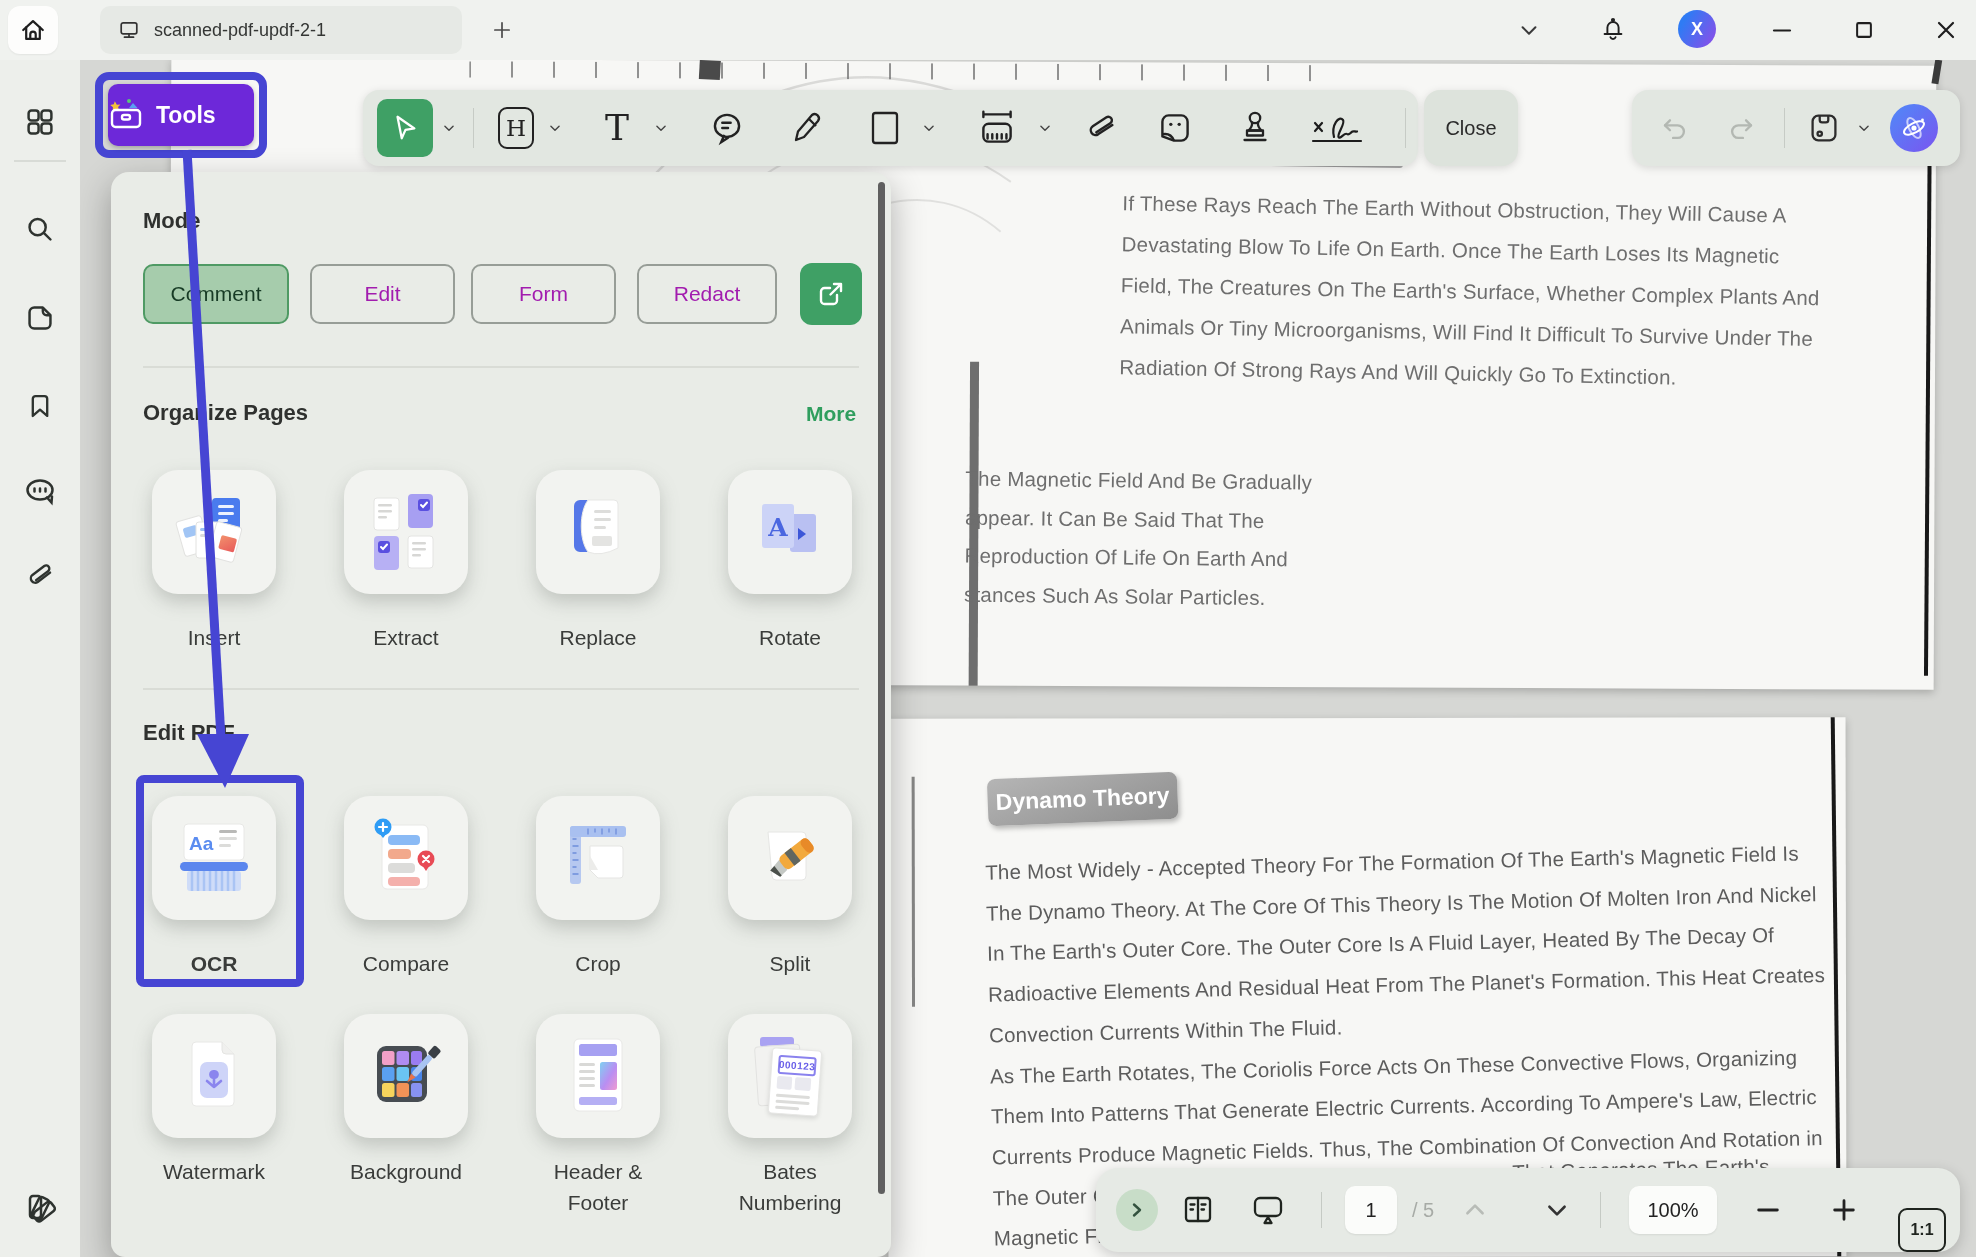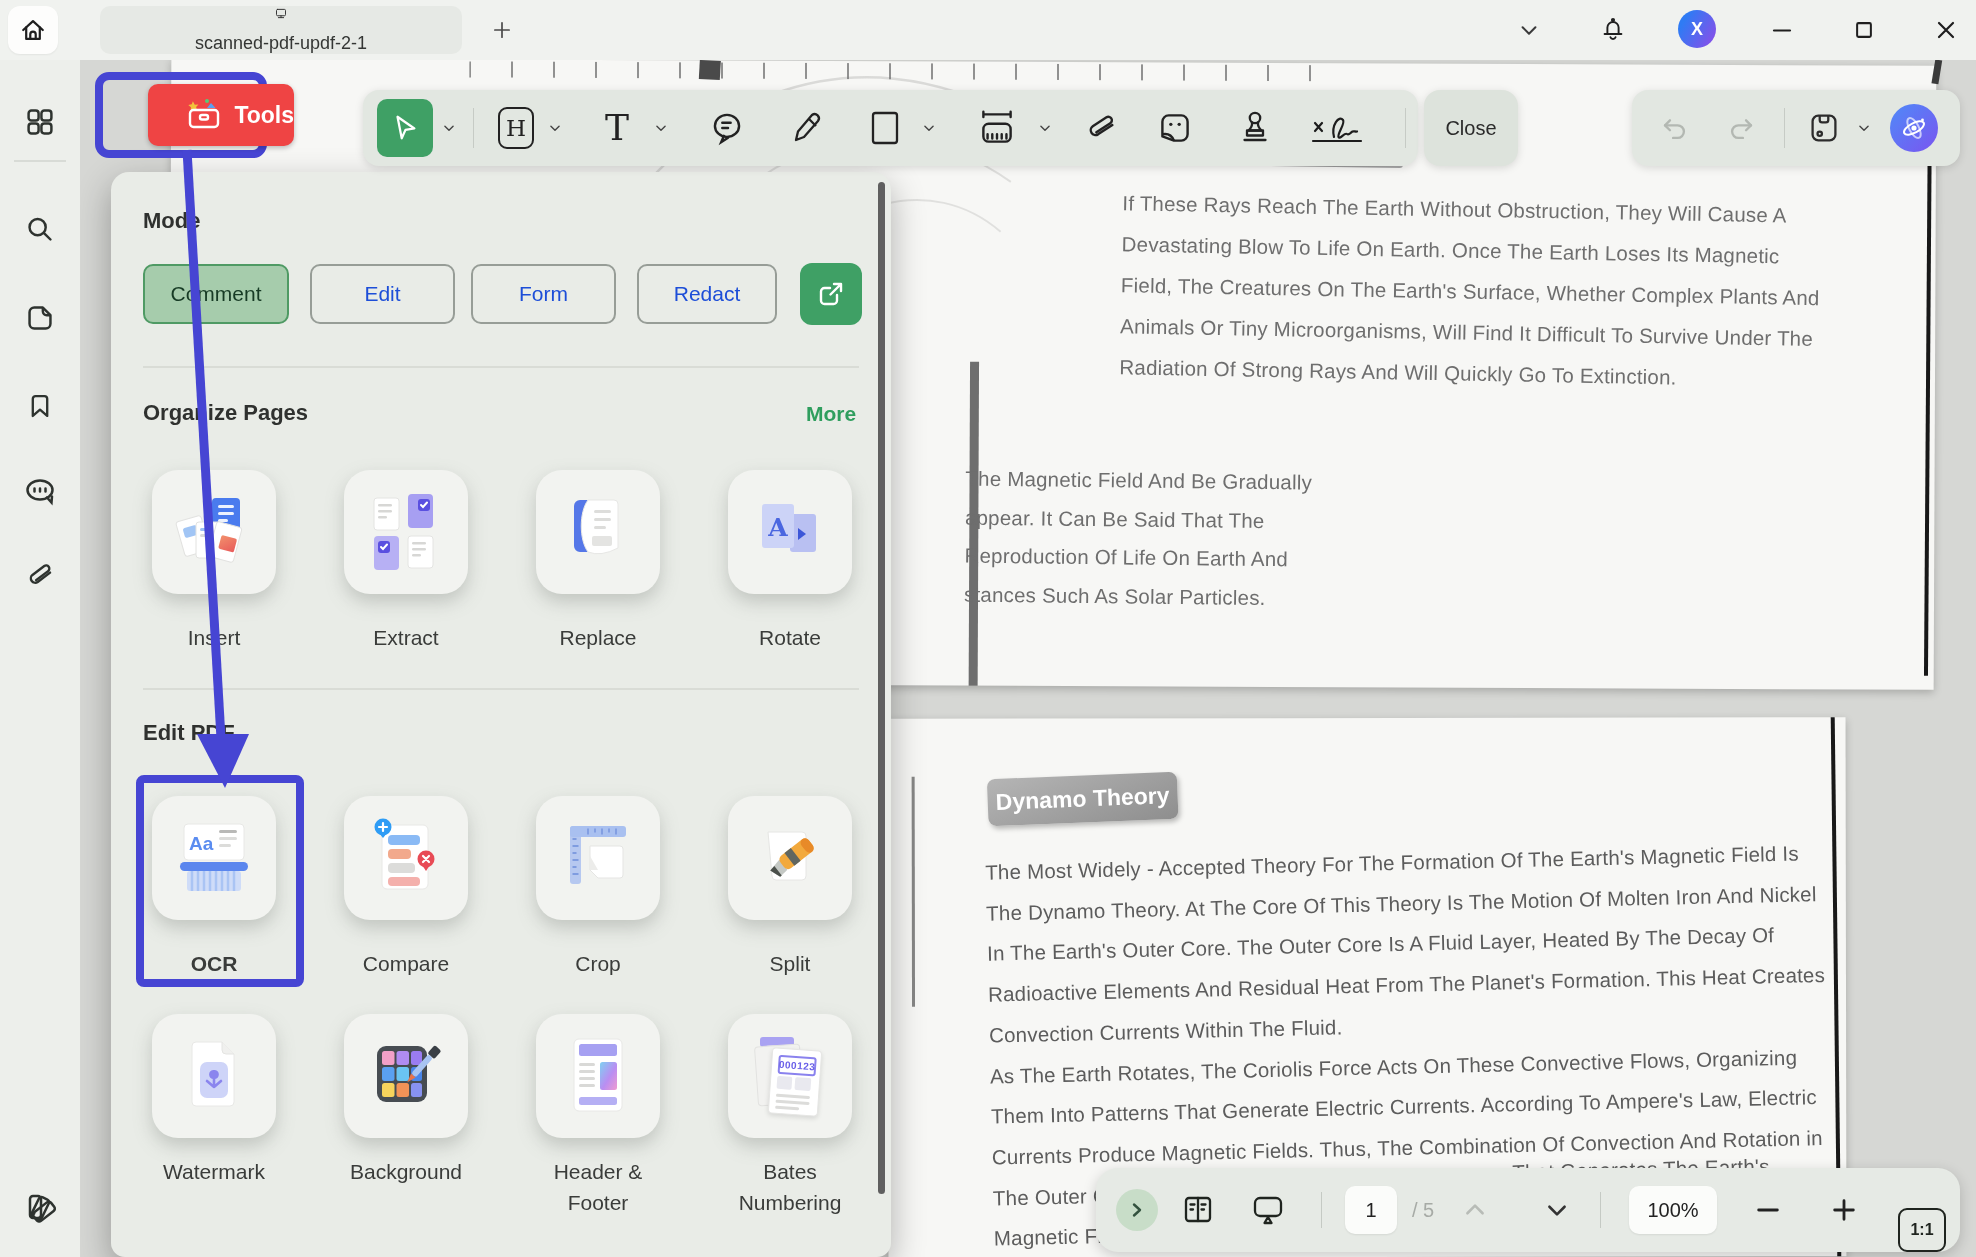--- a/index.html
+++ b/index.html
@@ -9,21 +9,21 @@
     -webkit-font-smoothing:antialiased;
   }
   .abs{position:absolute;}
   svg{display:block;}
 
   
   .titlebar{left:0;top:0;width:1976px;height:60px;background:#f0f2ef;z-index:30;}
   .home-btn{left:8px;top:6px;width:50px;height:48px;background:#fdfdfc;border-radius:12px;
     display:flex;align-items:center;justify-content:center;box-shadow:0 1px 2px rgba(0,0,0,.06);}
   .tab{left:100px;top:6px;width:362px;height:48px;background:#e6e9e5;border-radius:10px;
-    display:flex;align-items:center;gap:12px;padding:0 16px;box-sizing:border-box;flex-direction:column;}
+    display:flex;align-items:center;gap:12px;padding:0 16px;box-sizing:border-box;}
   .tab-title{font-size:18px;color:#343634;white-space:nowrap;}
   .newtab{left:482px;top:10px;width:40px;height:40px;display:flex;align-items:center;justify-content:center;}
   .tb-ico{display:flex;align-items:center;justify-content:center;}
   .avatar{left:1678px;top:10px;width:38px;height:38px;border-radius:50%;
     background:linear-gradient(120deg,#2f7bf4 20%,#7e54ea 85%);
     display:flex;align-items:center;justify-content:center;color:#fff;font-size:18px;font-weight:bold;}
 
   
   .doc-area{left:80px;top:60px;width:1896px;height:1197px;background:#d6d7d4;z-index:1;overflow:hidden;}
   .page{background:#f7f7f5;box-shadow:0 3px 8px rgba(0,0,0,.22);}
@@ -41,31 +41,31 @@
   .island{background:#e2e7e1;border-radius:16px;box-shadow:0 2px 8px rgba(0,0,0,.13);z-index:10;}
   .tool-item{position:absolute;top:0;height:76px;display:flex;align-items:center;justify-content:center;}
   .v-div{position:absolute;top:18px;width:1px;height:40px;background:#c6cbc5;}
   .sel-btn{background:#3fa065;border-radius:10px;width:56px;height:58px;display:flex;align-items:center;justify-content:center;}
   .glyph-serif{font-family:"DejaVu Serif",serif;color:#222;}
   .close-card{background:#dde3dc;border-radius:16px;z-index:10;display:flex;align-items:center;justify-content:center;
     font-size:20px;color:#2b2b2b;box-shadow:0 2px 8px rgba(0,0,0,.13);}
 
   .tools-box{left:95px;top:72px;width:172px;height:86px;border:8px solid #4645d3;border-radius:14px;
     box-sizing:border-box;z-index:22;}
-  .tools-btn{left:5px;top:4px;width:146px;height:62px;background:#ef4444;border-radius:10px;
-    display:flex;align-items:center;justify-content:flex-end;gap:10px;color:#fff;
-    font-size:23px;font-weight:bold;box-shadow:0 2px 5px rgba(0,0,0,.25);margin-left:40px;}
+  .tools-btn{left:5px;top:4px;width:146px;height:62px;background:#6d28d9;border-radius:10px;
+    display:flex;align-items:center;justify-content:flex-start;gap:10px;color:#fff;
+    font-size:23px;font-weight:bold;box-shadow:0 2px 5px rgba(0,0,0,.25);}
 
   
   .panel{left:111px;top:172px;width:780px;height:1085px;background:#e9ece7;border-radius:18px 18px 14px 14px;
     box-shadow:0 12px 34px rgba(0,0,0,.30);z-index:5;}
   .sec-title{font-size:22px;font-weight:bold;color:#2f312f;}
   .more-link{font-size:21px;font-weight:bold;color:#2f9e5e;}
   .mode-btn{position:absolute;top:92px;height:60px;border-radius:10px;box-sizing:border-box;
-    display:flex;align-items:center;justify-content:center;font-size:21px;color:#1d4ed8;
+    display:flex;align-items:center;justify-content:center;font-size:21px;color:#a21caf;
     border:2px solid #979d97;background:transparent;}
   .mode-btn.active{background:#a6ccac;border-color:#4f9a64;color:#173b25;}
   .ext-btn{position:absolute;left:689px;top:91px;width:62px;height:62px;border-radius:12px;background:#3fa065;
     display:flex;align-items:center;justify-content:center;}
   .divider-h{position:absolute;left:32px;width:716px;height:2px;background:#d9dcd6;}
   .tile{position:absolute;width:124px;height:124px;border-radius:26px;background:#f2f3f0;
     box-shadow:0 8px 18px rgba(120,126,120,.35);display:flex;align-items:center;justify-content:center;}
   .tile-label{position:absolute;width:186px;text-align:center;font-size:21px;color:#3a3c3a;line-height:31px;}
   .scroll-thumb{position:absolute;left:767px;top:10px;width:7px;height:1012px;border-radius:4px;background:#5f5f5f;}
 

